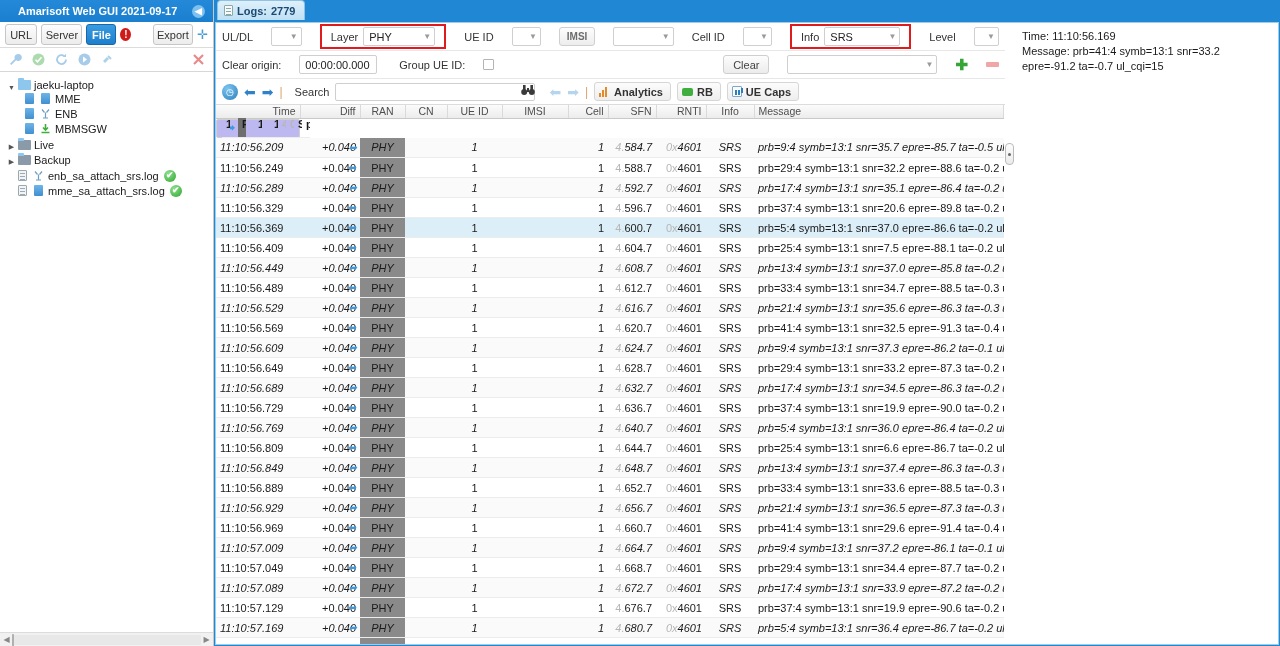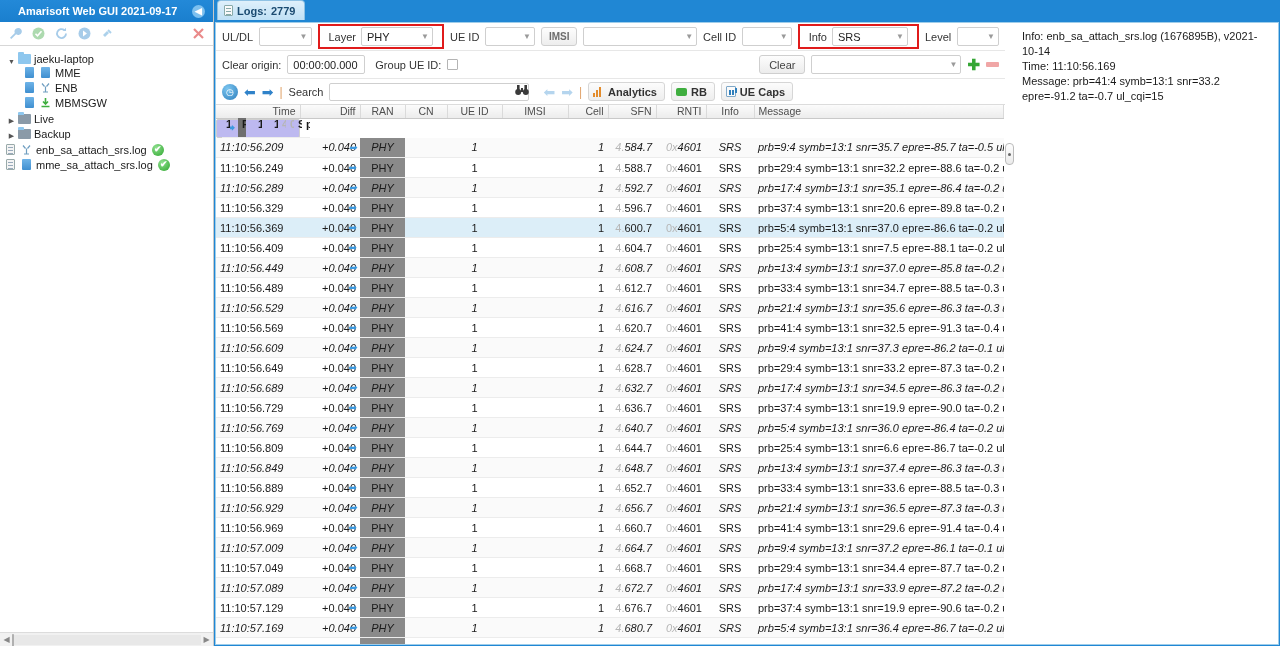--- a/index.html
+++ b/index.html
@@ -88,21 +88,21 @@
     overflow: hidden;
     font-size: 11px;
   }
   .tnode { display: flex; align-items: center; height: 15px; padding: 0 0 0 6px; white-space: nowrap; }
   .tnode .arrow { width: 11px; color: #555; font-size: 7px; display:flex; align-items:center; justify-content:center;}
   .tnode .ico { width: 14px; height: 13px; display:flex; align-items:center; justify-content:center; margin-right: 3px; }
   .tnode .ico2 { width: 13px; height: 13px; display:flex; align-items:center; justify-content:center; margin-right: 3px; }
   .tnode .lbl { color: #1a1a1a; }
   .tnode.ind1 { padding-left: 23px; }
   .tnode.ind0 { padding-left: 6px; align-items: flex-end; }
-  .tnode.file { padding-left: 4px; }
+  .tnode.file { padding-left: 16px; }
   .folder-ic { width: 13px; height: 10px; background: #8ec7ee; border-radius: 1px; position: relative; }
   .folder-ic:before { content:""; position:absolute; left:0; top:-2px; width:6px; height:3px; background:#8ec7ee; border-radius:1px 1px 0 0;}
   .db-ic { width: 9px; height: 11px; background: linear-gradient(#6fb4e8,#3f8fd0); border-radius: 1px; }
   .doc-ic { width: 9px; height: 11px; background: #f4f4f4; border: 1px solid #9aa; border-radius:1px; position:relative;}
   .doc-ic:after{content:"";position:absolute;left:1px;top:2px;right:1px;height:1px;background:#9ab;box-shadow:0 3px 0 #9ab,0 6px 0 #9ab;}
   .green-check {
     width: 12px; height: 12px; border-radius: 50%;
     background: radial-gradient(circle at 35% 30%, #8ee08e, #2fa62f);
     color: #fff; font-size: 9px; font-weight: bold;
     display: flex; align-items: center; justify-content: center;
@@ -185,21 +185,21 @@
     color: #1a1a1a;
     line-height: 15px;
   }
   #rightpane .ln { white-space: pre-wrap; word-break: break-word; }
 
   
   .filterbar {
     height: 28px;
     display: flex; align-items: center;
     padding: 0 6px;
-    gap: 6px;
+    gap: 18px;
     background: #fff;
     border-bottom: 1px solid #e7e7e7;
     flex-shrink: 0;
   }
   .fl { font-size: 11px; color: #333; white-space: nowrap; }
   .sel {
     height: 19px;
     border: 1px solid #cfcfcf;
     background: #fff;
     border-radius: 2px;
@@ -321,20 +321,29 @@
 <body>
 
 <div id="app">
 
   <div id="sidebar">
     <div class="sb-title">
       <span class="t">Amarisoft Web GUI 2021-09-17</span>
       <span class="collapse-btn">◀</span>
     </div>
 
+    <div class="sb-toolbar">
+      <div class="tbtn">URL</div>
+      <div class="tbtn">Server</div>
+      <div class="tbtn active">File</div>
+      <div class="err-dot">!</div>
+      <div style="width:16px"></div>
+      <div class="tbtn">Export</div>
+      <div class="plus-ic">✛</div>
+    </div>
 
     <div class="sb-actionbar">
       <span class="act">
         <svg width="13" height="13" viewBox="0 0 13 13">
             <path d="M9 1a3.5 3.5 0 0 0-3.2 4.9L1 10.7l1.3 1.3 4.8-4.8A3.5 3.5 0 1 0 9 1z" fill="#3d8fd0"></path>
           </svg>
       </span>
       <span class="act">
         <svg width="13" height="13" viewBox="0 0 13 13">
             <circle cx="6.5" cy="6.5" r="6" fill="#4caf50"></circle>
@@ -526,21 +535,21 @@
           </span>
           <span class="plus-green">✚</span>
           <span class="minus-red"></span>
         </div>
 
         <div class="searchbar">
           <span class="ic-circ">◷</span>
           <span class="ar-blue">⬅</span>
           <span class="ar-blue">➡</span>
           <span class="sepbar">|</span>
-          <span class="fl" style="">Search</span>
+          <span class="fl" style="margin-left:6px">Search</span>
           <span class="searchinput"></span>
           <span class="binoc">
             <svg width="14" height="12" viewBox="0 0 14 12">
                 <circle cx="3.2" cy="8" r="3" fill="#3a3a3a"></circle>
                 <circle cx="10.8" cy="8" r="3" fill="#3a3a3a"></circle>
                 <rect x="2" y="1" width="2.6" height="5" fill="#3a3a3a"></rect>
                 <rect x="9.4" y="1" width="2.6" height="5" fill="#3a3a3a"></rect>
                 <rect x="6" y="4" width="2" height="4" fill="#3a3a3a"></rect>
               </svg>
           </span>
@@ -954,20 +963,19 @@
         </div>
       </div>
 
       <div id="splitter">
         <span class="handle">
             <span class="dot"></span>
           </span>
       </div>
 
       <div id="rightpane">
-        <div class="ln">Info: enb_sa_attach_srs.log (1676895B), v2021-10-14</div>
         <div class="ln">Time: 11:10:56.169</div>
         <div class="ln">Message: prb=41:4 symb=13:1 snr=33.2 epre=-91.2 ta=-0.7 ul_cqi=15</div>
       </div>
     </div>
 
   </div>
 </div>
 
 </body></html>

